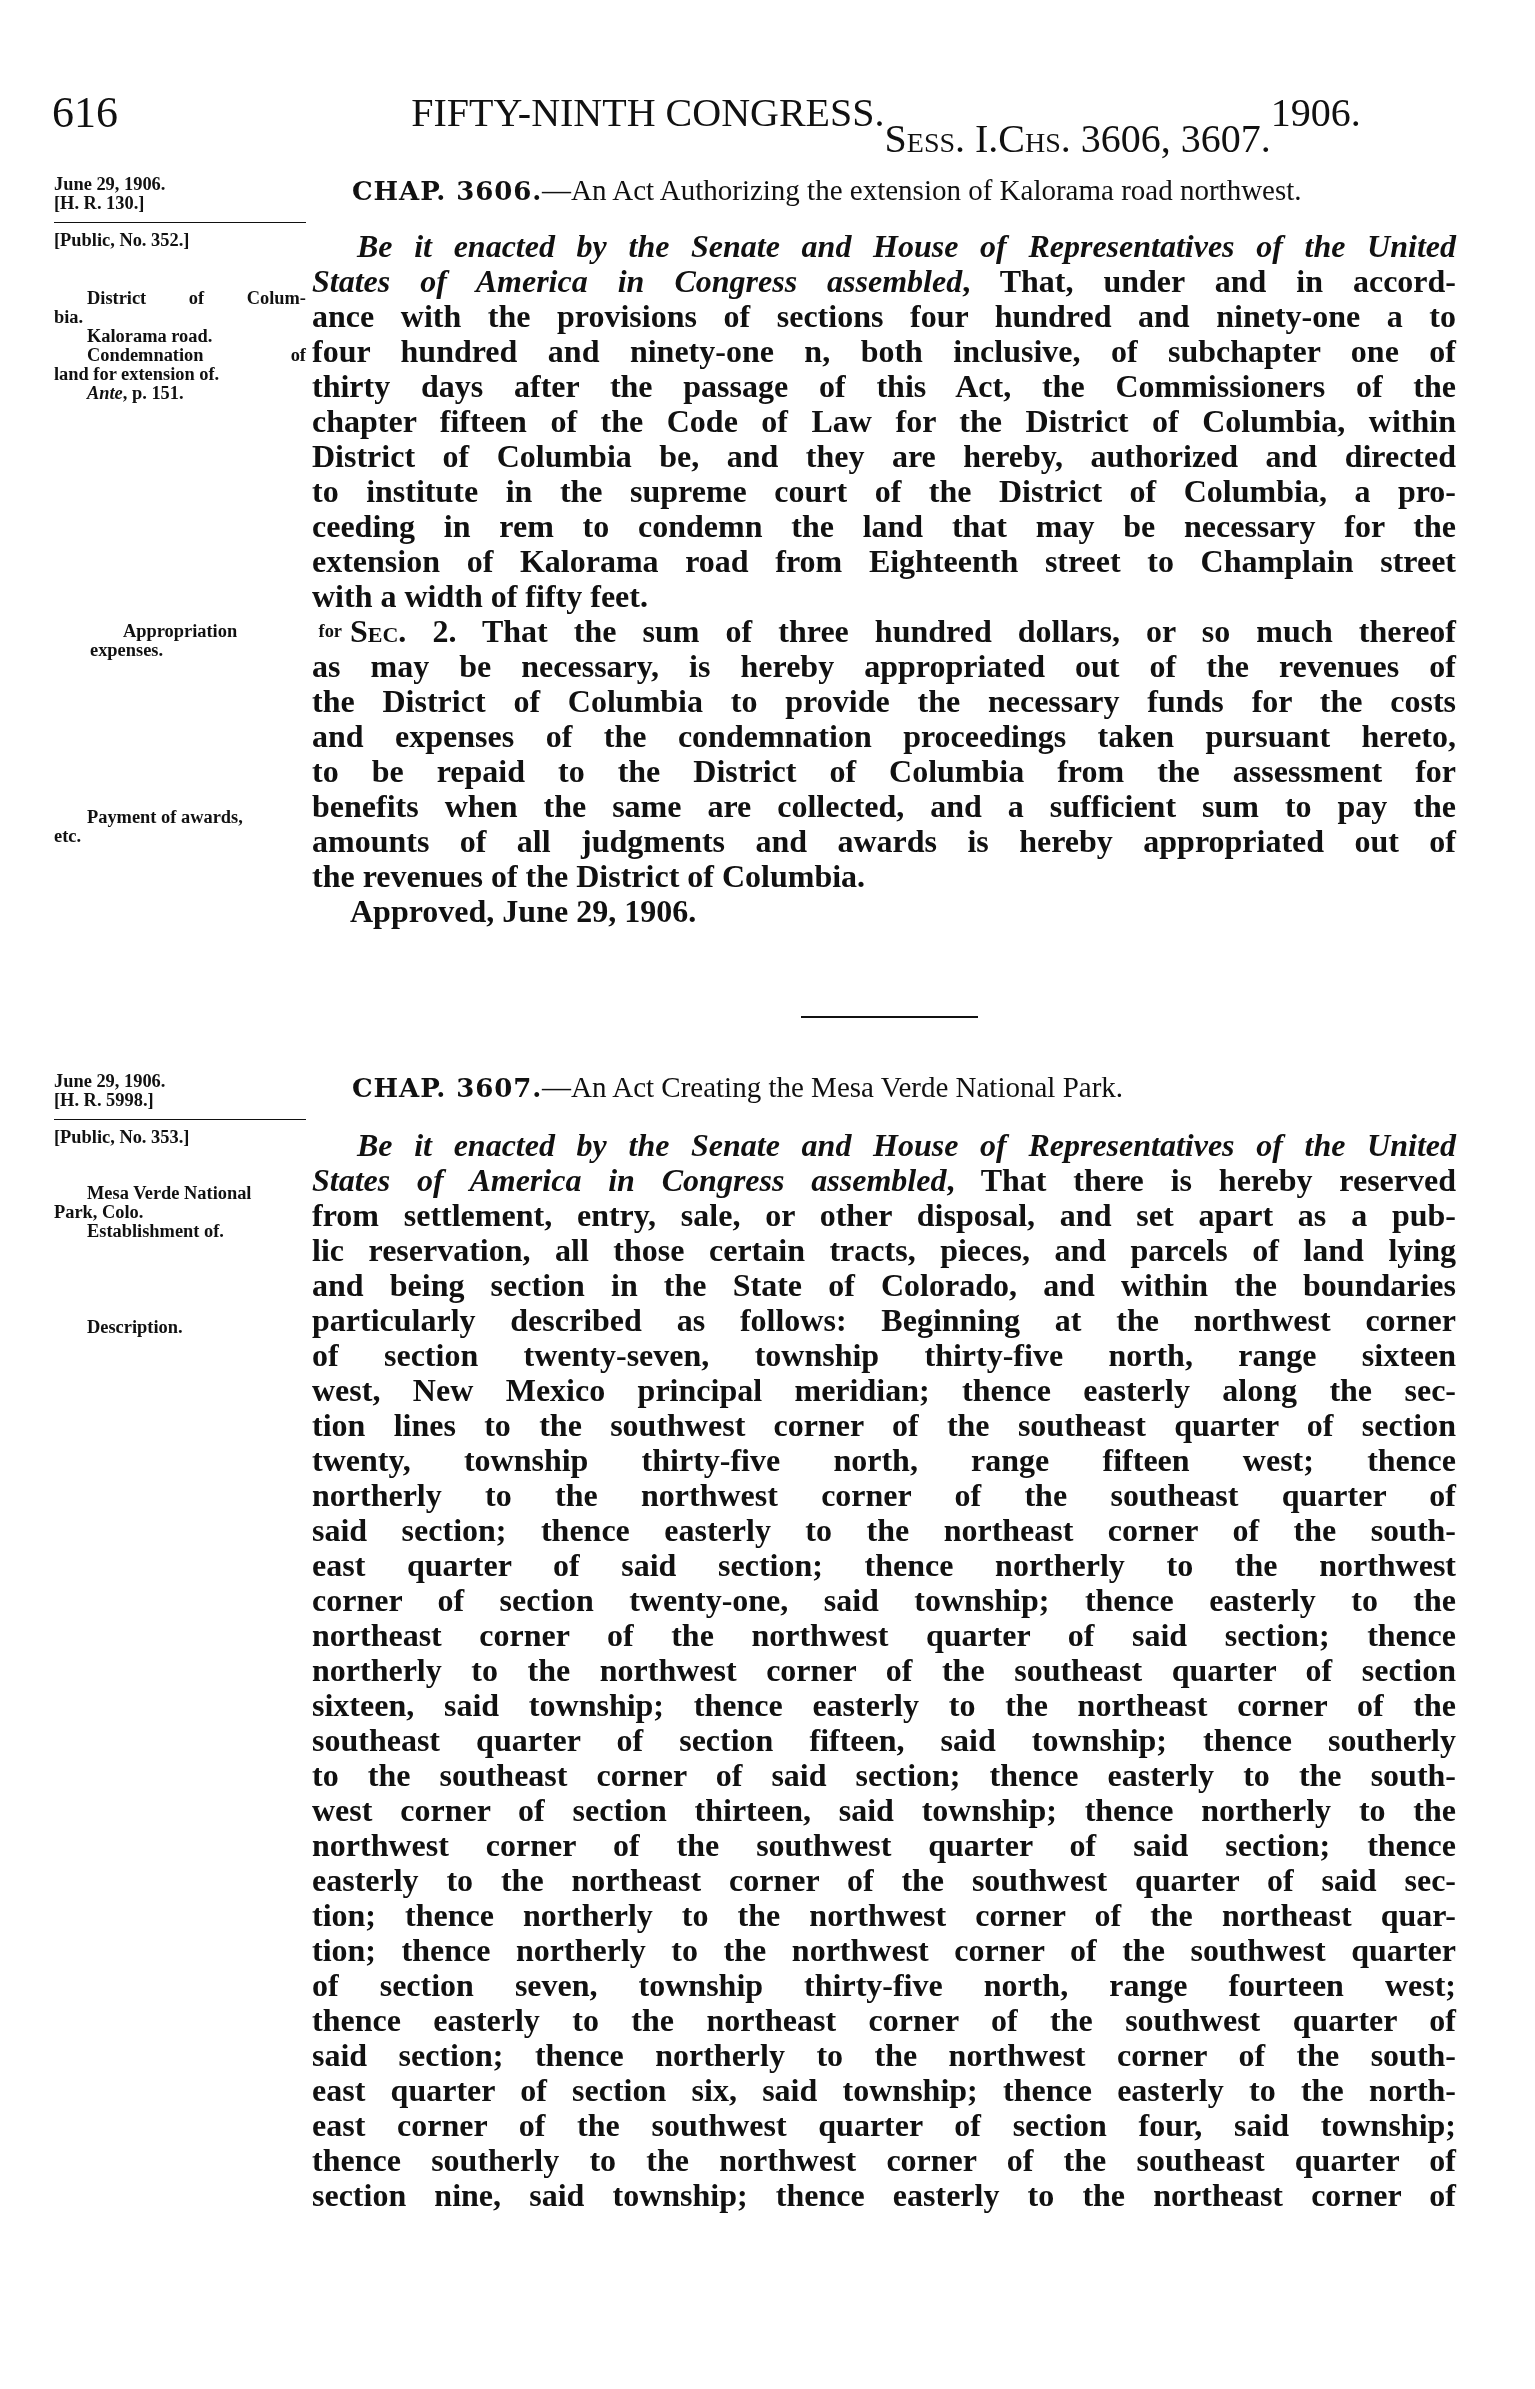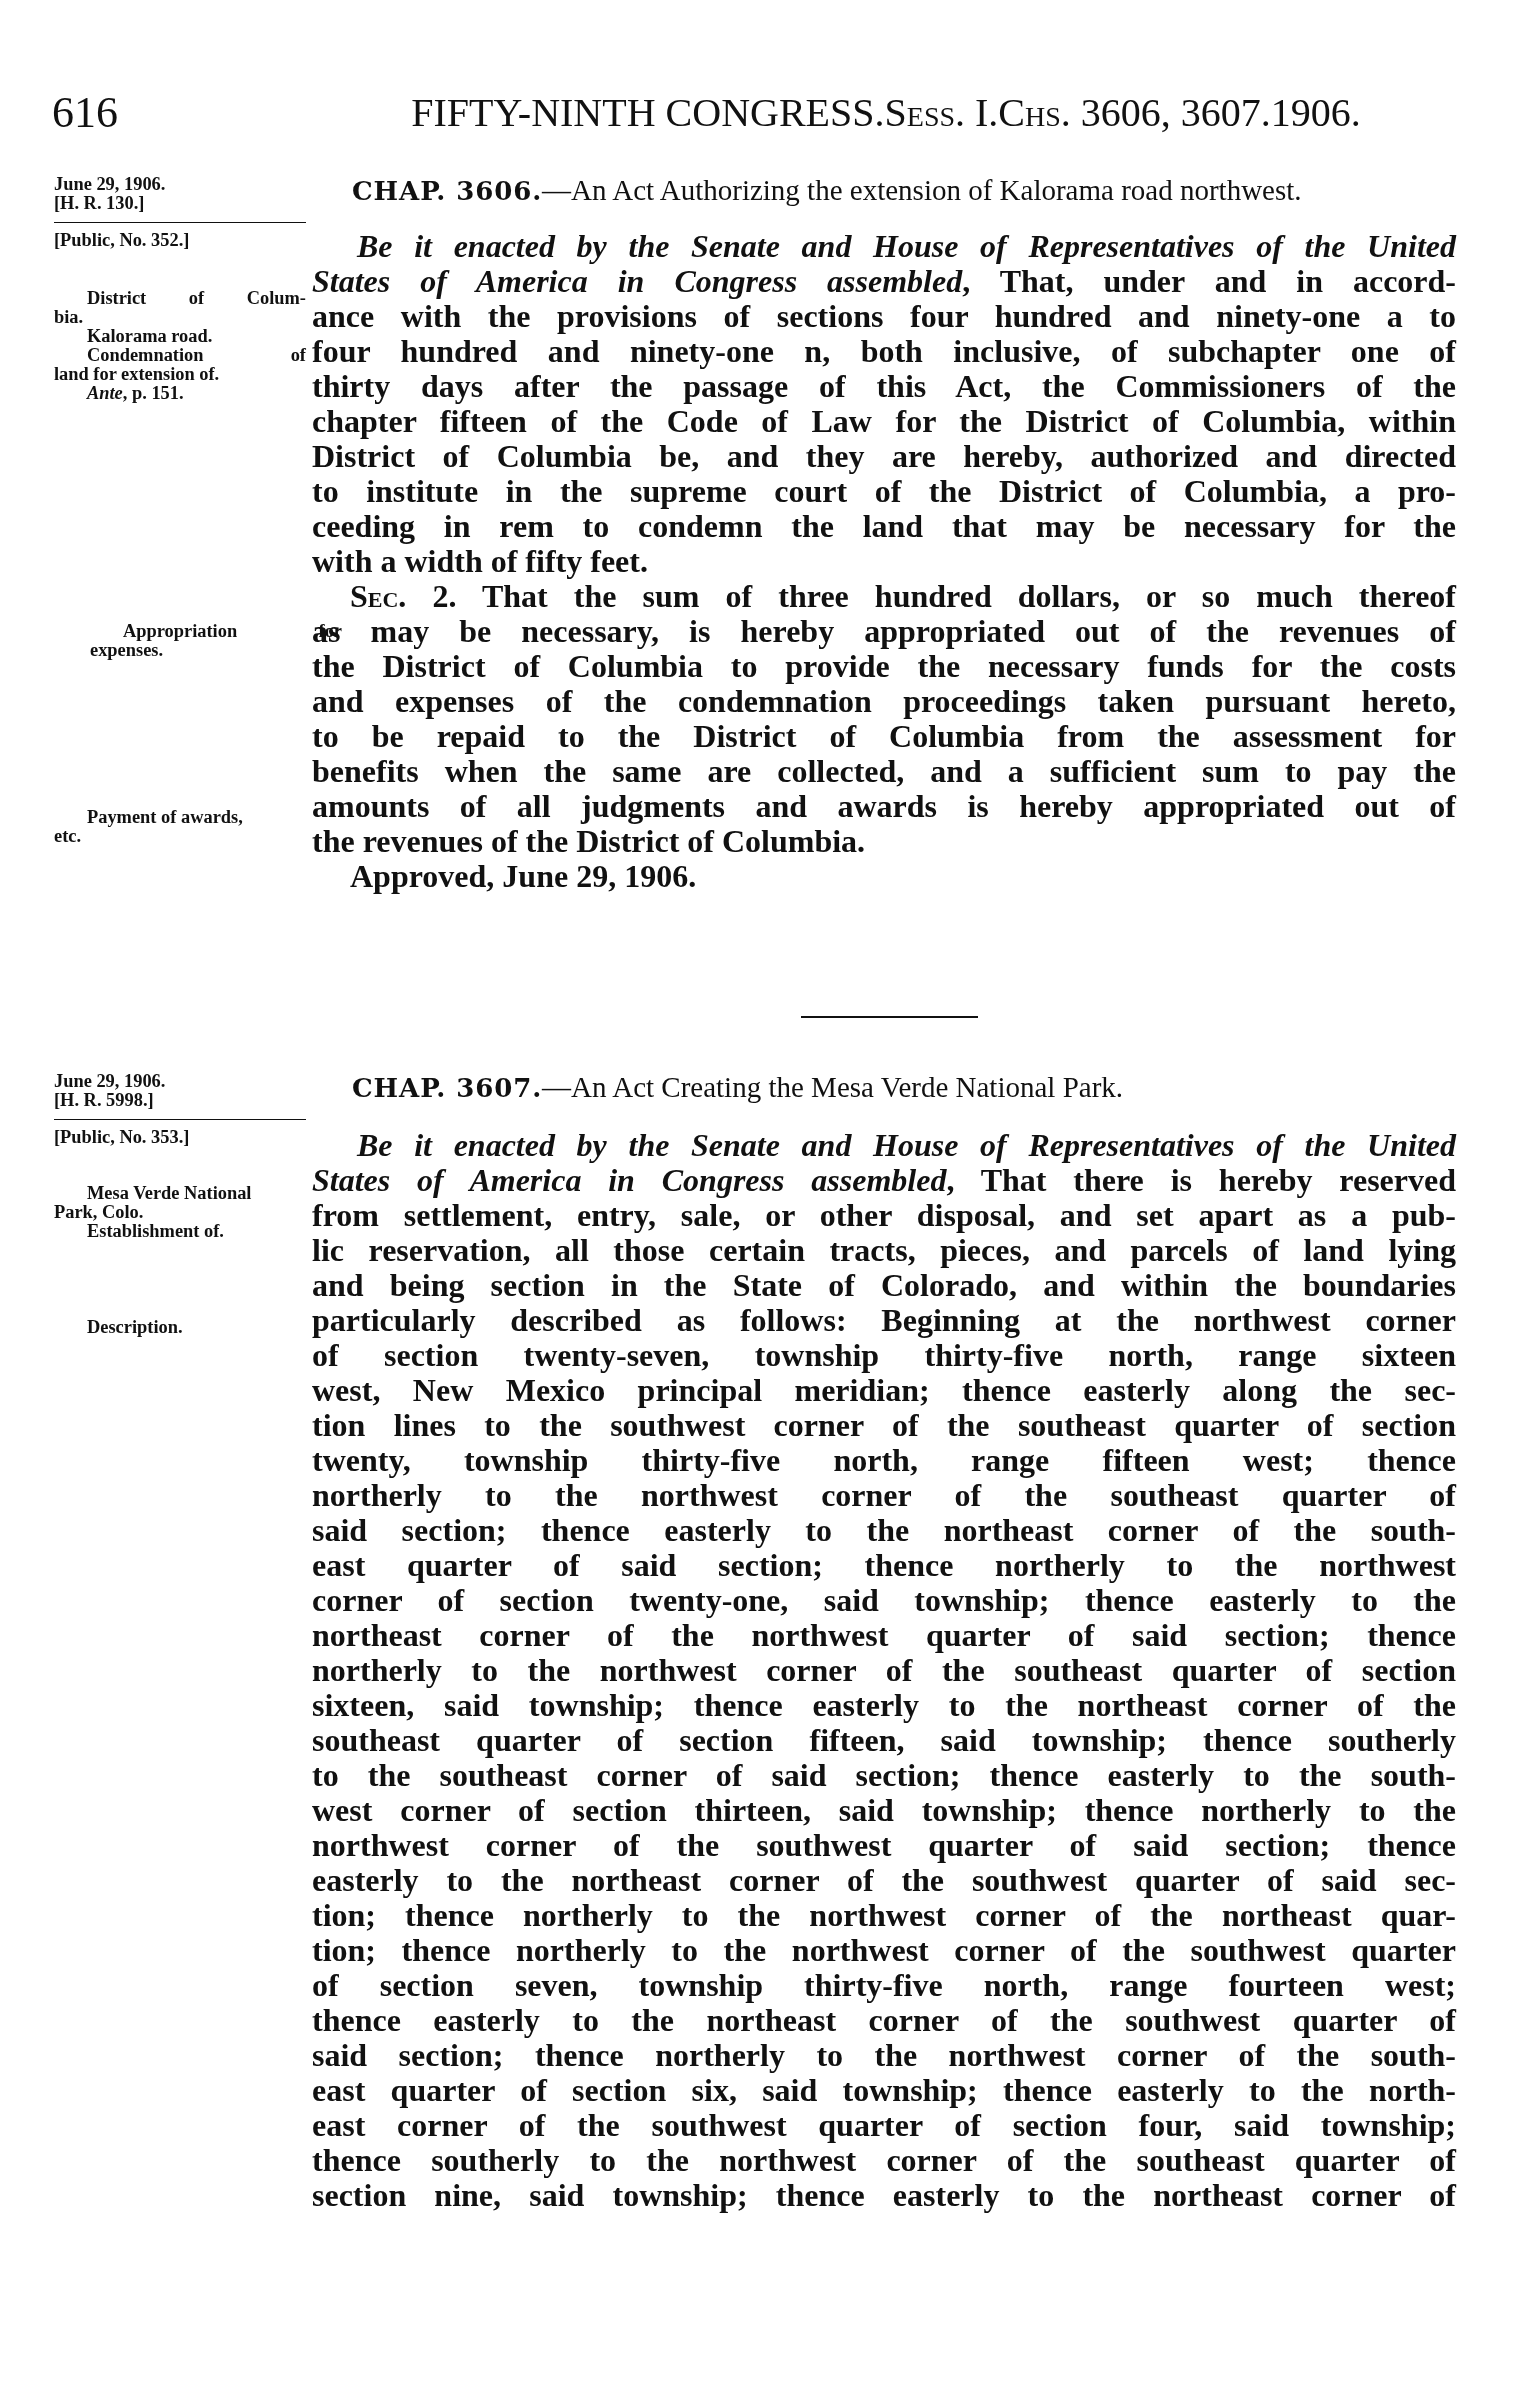--- a/index.html
+++ b/index.html
@@ -1,20 +1,20 @@
 <!DOCTYPE html>
 <html style="font-size:14px"><head>
 <meta charset="utf-8">
 <style>
   html, body { margin: 0; padding: 0; background: #ffffff; }
   body { width: 1535px; height: 2389px; position: relative; overflow: hidden; color: #111; font-family: "Liberation Serif", "DejaVu Serif", serif; }
   .abs { position: absolute; }
   .pagenum { left: 52px; top: 91px; font-size: 44px; line-height: 44px; }
   .runhead { left: 352px; top: 91px; width: 1068px; font-size: 40px; line-height: 44px; display: flex; justify-content: center; white-space: nowrap; }
-  .runhead .sc { font-variant: small-caps; }
+  .runhead .sc { font-variant: small-caps; margin-top: 26px; }
   .runhead span { display: inline-block; }
 
   .side { position: absolute; left: 54px; width: 252px; font-size: 18.4px; line-height: 19px; font-weight: bold; }
   .side .center { text-align: left; font-weight: bold; }
   .side .rule { height: 1.7px; background: #111; margin: 8.7px 0 7.9px 0; }
 
   .chap-title { position: absolute; left: 352px; font-size: 29px; line-height: 35px; white-space: nowrap; text-align: right; }
   .chap-title b { font-family: "DejaVu Serif", serif; font-weight: 900; letter-spacing: 0.9px; font-size: 26px; }
 
   .body { position: absolute; left: 312px; width: 1144px; font-size: 32px; line-height: 35px; }
@@ -75,20 +75,21 @@
 <div class="body" style="top:229px;">
   <span class="line ind2"><i>Be it enacted by the Senate and House of Representatives of the United</i></span>
   <span class="line"><i>States of America in Congress assembled</i><span>, That, under and in accord-</span></span>
   <span class="line">ance with the provisions of sections four hundred and ninety-one a to</span>
   <span class="line">four hundred and ninety-one n, both inclusive, of subchapter one of</span>
   <span class="line">thirty days after the passage of this Act, the Commissioners of the</span>
   <span class="line">chapter fifteen of the Code of Law for the District of Columbia, within</span>
   <span class="line">District of Columbia be, and they are hereby, authorized and directed</span>
   <span class="line">to institute in the supreme court of the District of Columbia, a pro-</span>
   <span class="line">ceeding in rem to condemn the land that may be necessary for the</span>
+  <span class="line">extension of Kalorama road from Eighteenth street to Champlain street</span>
   <span class="line last">with a width of fifty feet.</span>
   <span class="line ind"><span style="font-variant:small-caps">Sec. 2.</span><span> That the sum of three hundred dollars, or so much thereof</span></span>
   <span class="line">as may be necessary, is hereby appropriated out of the revenues of</span>
   <span class="line">the District of Columbia to provide the necessary funds for the costs</span>
   <span class="line">and expenses of the condemnation proceedings taken pursuant hereto,</span>
   <span class="line">to be repaid to the District of Columbia from the assessment for</span>
   <span class="line">benefits when the same are collected, and a sufficient sum to pay the</span>
   <span class="line">amounts of all judgments and awards is hereby appropriated out of</span>
   <span class="line last">the revenues of the District of Columbia.</span>
   <span class="line last ind">Approved, June 29, 1906.</span>

